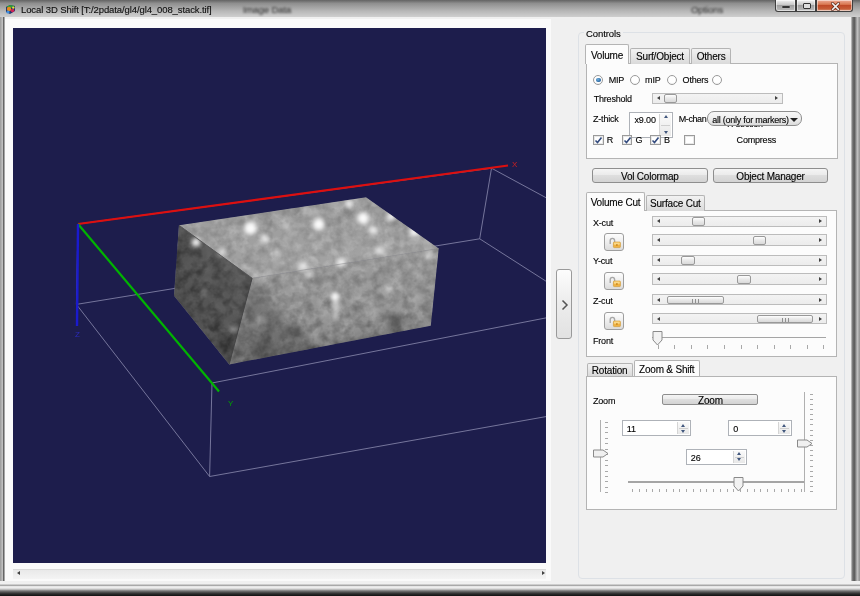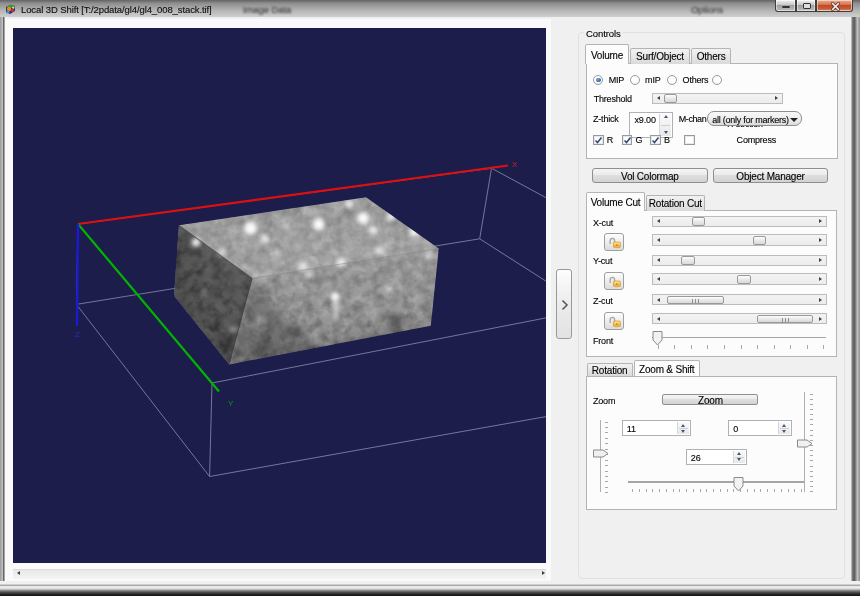--- a/index.html
+++ b/index.html
@@ -286,21 +286,21 @@
   </div>
 <div class="btn" style="left:712.8px;top:168.3px;width:115.5px;height:14.6px;">
     <span class="abs tabtxt" style="top:1.8px;">Object Manager</span>
   </div>
 
 <div class="abs pane" style="left:585.9px;top:210.2px;width:251.3px;height:146.7px;"></div>
 <div class="abs tab tabsel" style="left:586px;top:191.6px;width:59.1px;height:19.2px;">
     <span class="abs tabtxt" style="top:4px;">Volume Cut</span>
   </div>
 <div class="abs tab" style="left:646px;top:194.9px;width:58.7px;height:15.8px;">
-    <span class="abs tabtxt" style="top:2.5px;">Rotation Cut</span>
+    <span class="abs tabtxt" style="top:2.5px;">Surface Cut</span>
   </div>
 <span class="lbl" style="left:593px;top:218.3px;">X-cut</span>
 <div class="qsb" style="left:652.3px;top:215.9px;width:174.5px;">
   <div class="tri triL" style="left:3.5px;top:2.5px;"></div>
   <div class="tri triR" style="left:165.5px;top:2.5px;"></div>
   <div class="qsbh" style="left:38.4px;width:13.7px;"></div>
 </div>
 <div class="lockbtn" style="left:604.4px;top:232.8px;">
   <svg width="14" height="14" viewBox="0 0 14 14" style="position:absolute;left:2.2px;top:1.8px;">
     <path d="M2.2 8 L2.2 4.6 A2.2 2.2 0 0 1 6.6 4.6 L6.6 6" fill="none" stroke="#a8a8a8" stroke-width="1.4"></path>

